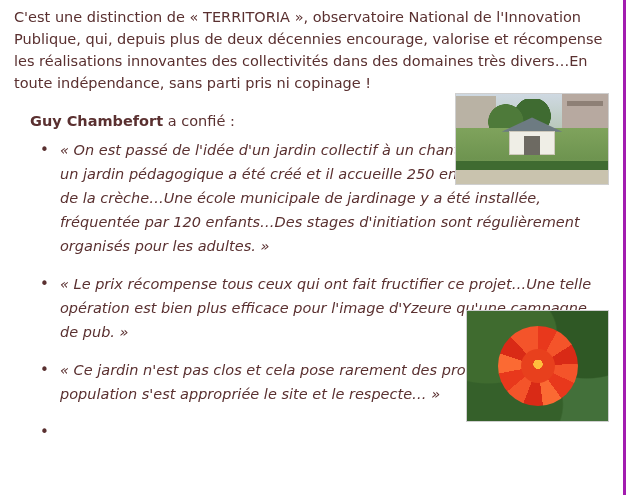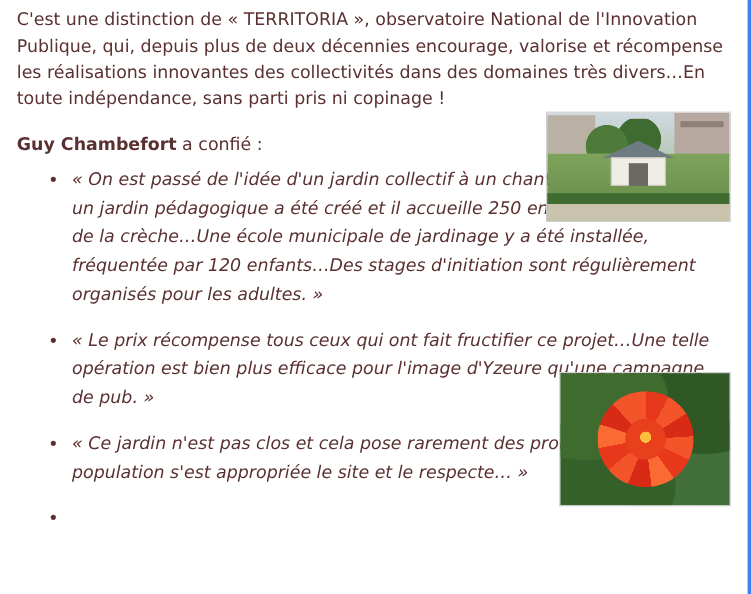--- a/index.html
+++ b/index.html
@@ -13,35 +13,35 @@
     overflow: hidden;
     font-family: "DejaVu Sans", sans-serif;
     color: #4a2a2a;
   }
   .page {
     position: relative;
     width: 626px;
     height: 495px;
     box-sizing: border-box;
     padding: 6px 18px 0 14px;
-    border-right: 3px solid #3b82f6;
+    border-right: 3px solid #a21caf;
     background: #ffffff;
   }
   .intro {
     font-size: 14.5px;
     line-height: 22px;
     color: #5a3030;
     margin: 0 0 16px 0;
     text-align: left;
   }
   .attribution {
     font-size: 14.5px;
     line-height: 22px;
     color: #5a3030;
-    margin: 0 0 6px 0;
+    margin: 0 0 6px 16px;
   }
   .attribution .name {
     font-weight: bold;
     color: #5a3030;
   }
   ul.quotes {
     list-style: none;
     margin: 0;
     padding: 0;
   }

